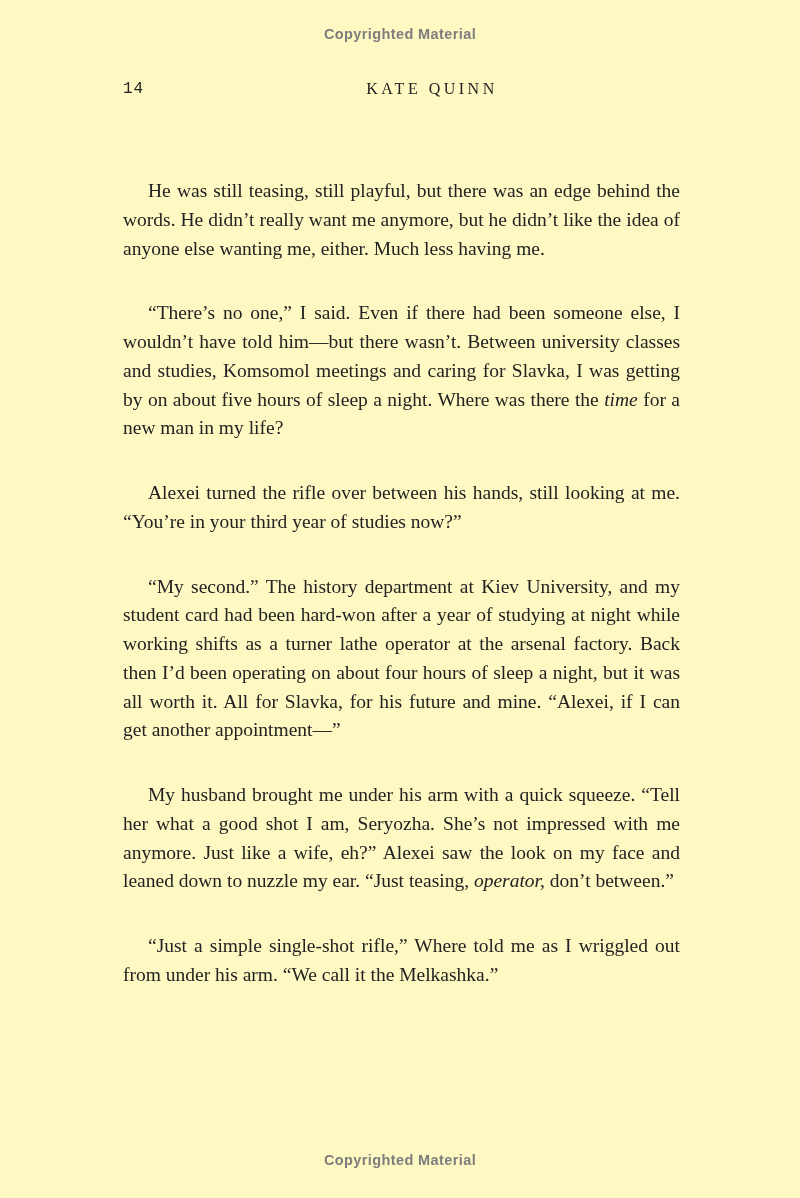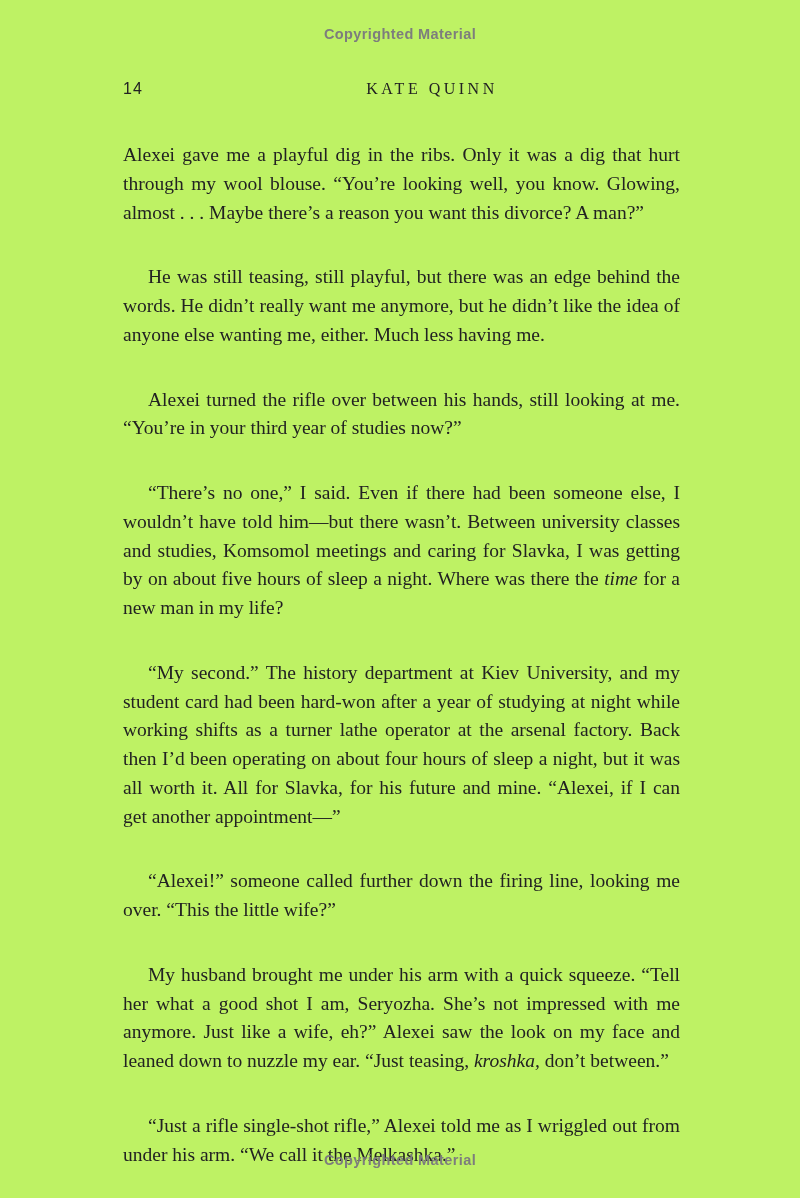--- a/index.html
+++ b/index.html
@@ -4,21 +4,21 @@
 <style>
   html, body {
     margin: 0;
     padding: 0;
     background: #ffffff;
   }
   .page {
     position: relative;
     width: 800px;
     height: 1198px;
-    background: #bef264;
+    background: #fef9c3;
     overflow: hidden;
     font-family: "Liberation Serif", serif;
   }
   .copyright-notice {
     position: absolute;
     left: 0;
     width: 800px;
     text-align: center;
     font-family: "Liberation Sans", sans-serif;
     font-weight: bold;
@@ -32,21 +32,21 @@
     position: absolute;
     top: 80px;
     left: 0;
     width: 800px;
     height: 20px;
   }
   .page-number {
     position: absolute;
     left: 123px;
     top: 0;
-    font-family: Liberation Sans, sans-serif;
+    font-family: Liberation Mono, monospace;
     font-size: 16px;
     letter-spacing: 1px;
     color: #222222;
   }
   .running-head {
     position: absolute;
     left: 0;
     width: 800px;
     text-align: center;
     font-family: Liberation Serif, serif;
@@ -83,25 +83,23 @@
 <div class="page">
 
   <div class="copyright-notice copyright-top">Copyrighted Material</div>
 
   <div class="running-head-row">
     <span class="page-number">14</span>
     <span class="running-head">KATE QUINN</span>
   </div>
 
   <div class="body-text">
-      <p class=""><span>Alexei gave me a playful dig in the ribs. Only it was a dig that hurt through my wool blouse. “You’re looking well, you know. Glowing, almost . . . Maybe there’s a reason you want this divorce? A man?”</span></p>
       <p class="indent"><span>He was still teasing, still playful, but there was an edge behind the words. He didn’t really want me anymore, but he didn’t like the idea of anyone else wanting me, either. Much less having me.</span></p>
+      <p class="indent"><span>“There’s no one,” I said. Even if there had been someone else, I wouldn’t have told him—but there wasn’t. Between university classes and studies, Komsomol meetings and caring for Slavka, I was getting by on about five hours of sleep a night. Where was there the </span><em>time</em><span> for a new man in my life?</span></p>
       <p class="indent"><span>Alexei turned the rifle over between his hands, still looking at me. “You’re in your third year of studies now?”</span></p>
-      <p class="indent"><span>“There’s no one,” I said. Even if there had been someone else, I wouldn’t have told him—but there wasn’t. Between university classes and studies, Komsomol meetings and caring for Slavka, I was getting by on about five hours of sleep a night. Where was there the </span><em>time</em><span> for a new man in my life?</span></p>
       <p class="indent"><span>“My second.” The history department at Kiev University, and my student card had been hard-won after a year of studying at night while working shifts as a turner lathe operator at the arsenal factory. Back then I’d been operating on about four hours of sleep a night, but it was all worth it. All for Slavka, for his future and mine. “Alexei, if I can get another appointment—”</span></p>
-      <p class="indent"><span>“Alexei!” someone called further down the firing line, looking me over. “This the little wife?”</span></p>
-      <p class="indent"><span>My husband brought me under his arm with a quick squeeze. “Tell her what a good shot I am, Seryozha. She’s not impressed with me anymore. Just like a wife, eh?” Alexei saw the look on my face and leaned down to nuzzle my ear. “Just teasing, </span><em>kroshka,</em><span> don’t between.”</span></p>
-      <p class="indent"><span>“Just a rifle single-shot rifle,” Alexei told me as I wriggled out from under his arm. “We call it the Melkashka.”</span></p>
+      <p class="indent"><span>My husband brought me under his arm with a quick squeeze. “Tell her what a good shot I am, Seryozha. She’s not impressed with me anymore. Just like a wife, eh?” Alexei saw the look on my face and leaned down to nuzzle my ear. “Just teasing, </span><em>operator,</em><span> don’t between.”</span></p>
+      <p class="indent"><span>“Just a simple single-shot rifle,” Where told me as I wriggled out from under his arm. “We call it the Melkashka.”</span></p>
     </div>
 
   <div class="copyright-notice copyright-bottom">Copyrighted Material</div>
 
 </div>
 
 </body></html>

